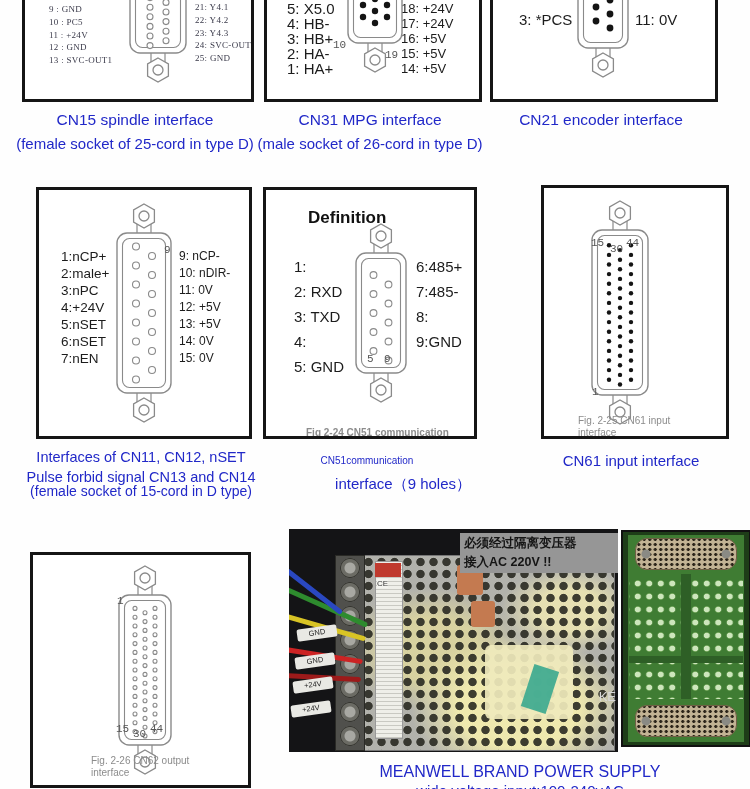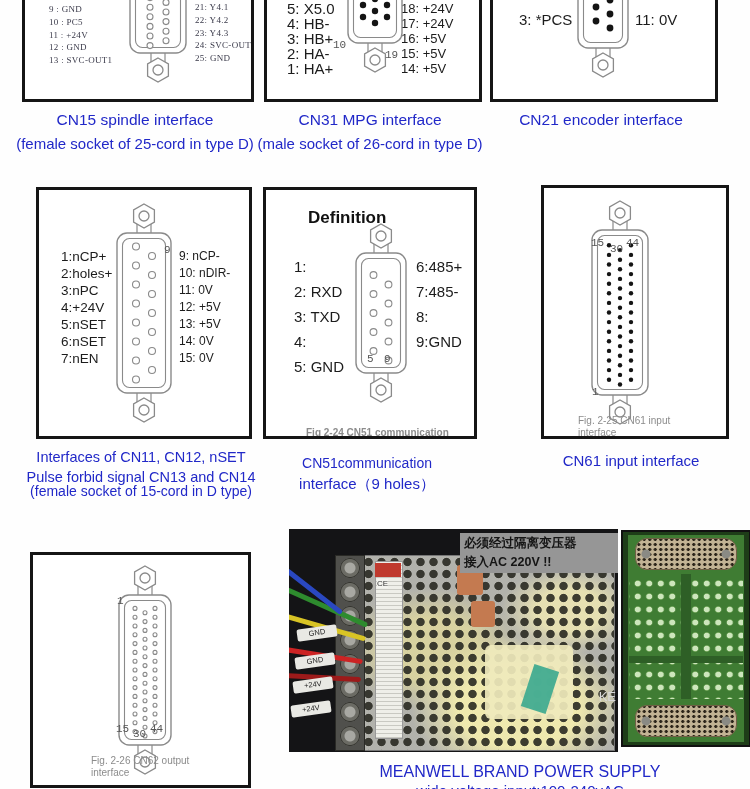--- a/index.html
+++ b/index.html
@@ -189,21 +189,21 @@
 
   <div class="cap cap1" style="left:15px;top:102px;width:240px;">CN15 spindle interface</div>
   <div class="cap cap2" style="left:15px;top:126px;width:240px;">(female socket of 25-cord in type D)</div>
   <div class="cap cap1" style="left:250px;top:102px;width:240px;">CN31 MPG interface</div>
   <div class="cap cap2" style="left:250px;top:126px;width:240px;">(male socket of 26-cord in type D)</div>
   <div class="cap cap1" style="left:481px;top:102px;width:240px;">CN21 encoder interface</div>
 
   <div class="dbox" style="left:36px;top:187px;width:210px;height:246px;">
     <div class="pins" style="left:22px;top:58px;--rh:17px;font-size:13.5px;">
         <div>1:nCP+</div>
-        <div>2:holes+</div>
+        <div>2:male+</div>
         <div>3:nPC</div>
         <div>4:+24V</div>
         <div>5:nSET</div>
         <div>6:nSET</div>
         <div>7:nEN</div>
       </div>
     <div class="pins" style="left:140px;top:58px;--rh:17px;font-size:12px;">
         <div>9: nCP-</div>
         <div>10: nDIR-</div>
         <div>11: 0V</div>
@@ -340,22 +340,22 @@
     <span class="conn-num" style="left:66px;top:55px;">30</span>
     <span class="conn-num" style="left:82px;top:49px;">44</span>
     <span class="conn-num" style="left:48px;top:198px;">1</span>
     <div class="figcap" style="left:34px;top:227px;">Fig. 2-25 CN61 input</div>
     <div class="figcap" style="left:34px;top:239px;">interface</div>
   </div>
 
   <div class="cap" style="left:16px;top:440px;width:250px;font-size:14.5px;">Interfaces of CN11, CN12, nSET</div>
   <div class="cap" style="left:16px;top:460px;width:250px;font-size:14.5px;">Pulse forbid signal CN13 and CN14</div>
   <div class="cap" style="left:16px;top:474px;width:250px;font-size:14px;">(female socket of 15-cord in D type)</div>
-  <div class="cap" style="left:263px;top:446px;width:208px;font-size:14px;">CN51communication</div>
-  <div class="cap" style="left:263px;top:466px;width:208px;font-size:15px;">interface（9 holes）</div>
+  <div class="cap" style="left:263px;top:446px;width:208px;font-size:10px;">CN51communication</div>
+  <div class="cap" style="left:263px;top:466px;width:208px;font-size:15px;text-align:right;">interface（9 holes）</div>
   <div class="cap" style="left:531px;top:443px;width:200px;font-size:15px;">CN61 input interface</div>
 
   <div class="dbox" style="left:30px;top:552px;width:215px;height:230px;">
     <div class="conn" style="left:57px;top:10px;"><svg width="110" height="210" viewBox="0 0 110 210" xmlns="http://www.w3.org/2000/svg">
           <rect x="48" y="13" width="14" height="19" fill="#fff" stroke="#8a8a8a" stroke-width="1.2"></rect>
           <rect x="48" y="178" width="14" height="19" fill="#fff" stroke="#8a8a8a" stroke-width="1.2"></rect>
           <polygon points="55,1 65.4,7 65.4,19 55,25 44.6,19 44.6,7" fill="#fff" stroke="#8a8a8a" stroke-width="1.3"></polygon>
           <circle cx="55" cy="13" r="5" fill="#fff" stroke="#8a8a8a" stroke-width="1.3"></circle>
           <polygon points="55,185 65.4,191 65.4,203 55,209 44.6,203 44.6,191" fill="#fff" stroke="#8a8a8a" stroke-width="1.3"></polygon>
           <circle cx="55" cy="197" r="5" fill="#fff" stroke="#8a8a8a" stroke-width="1.3"></circle>

